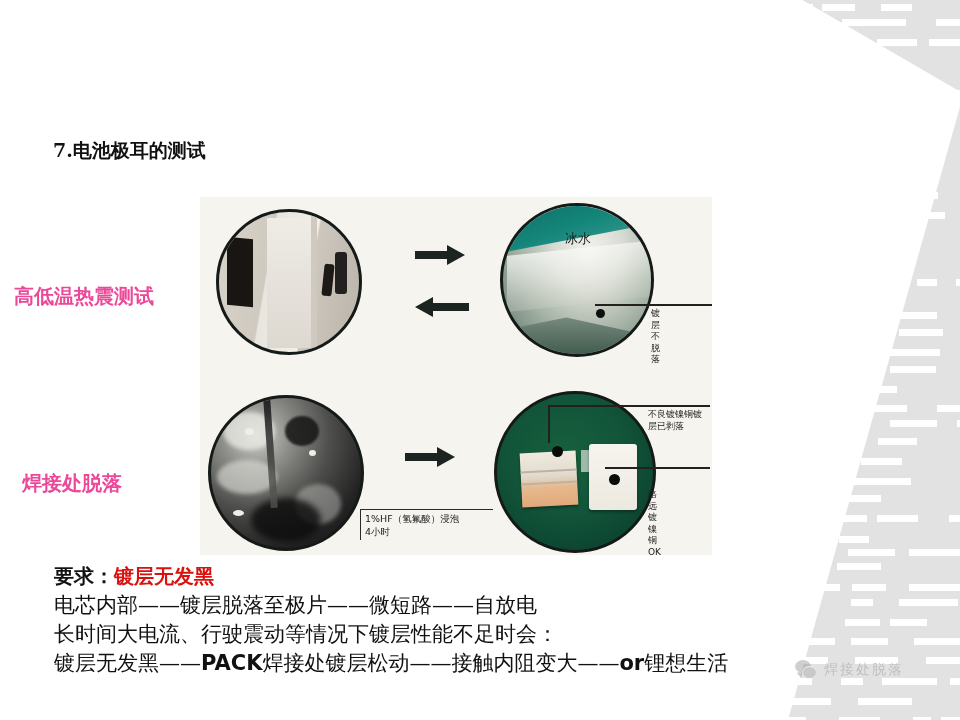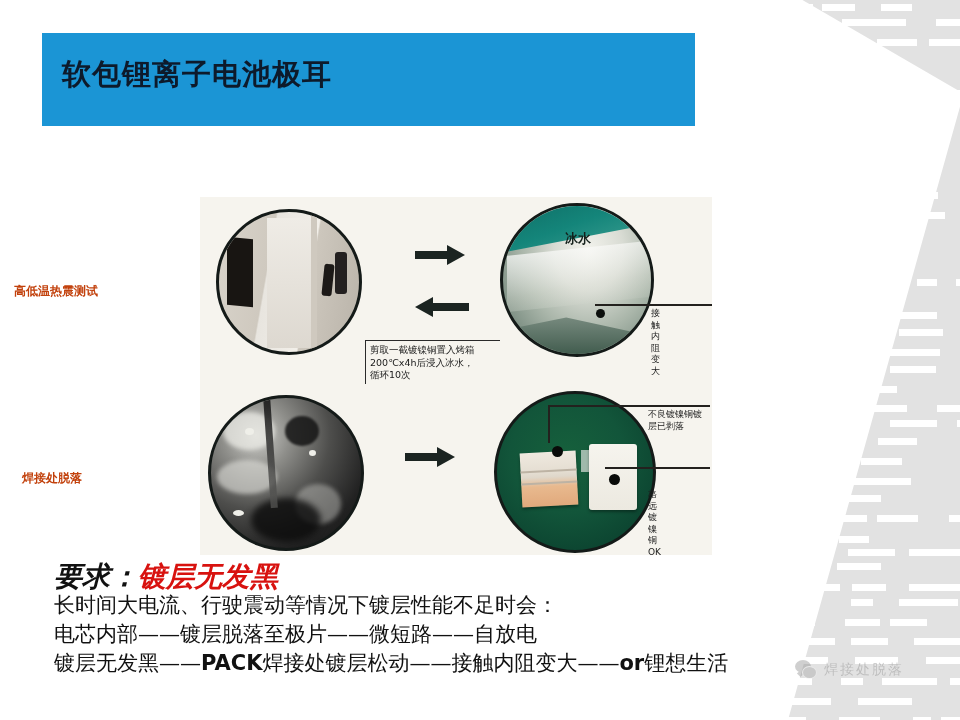--- a/index.html
+++ b/index.html
@@ -47,21 +47,21 @@
   .heading-line{
     font-family:"DejaVu Serif","Liberation Serif",serif;
     font-size:19px;font-weight:700;color:#111;
     line-height:29px;white-space:nowrap;
   }
 
   
   .row-label{
     position:absolute;
     font-family:"DejaVu Serif","Liberation Serif",serif;
-    font-size:12px;font-weight:700;color:#c2410c;white-space:nowrap;
+    font-size:20px;font-weight:700;color:#ec4899;white-space:nowrap;
   }
   .row-label.r1{left:14px;top:283px;}
   .row-label.r2{left:22px;top:470px;}
 
   
   .figure-panel{
     position:absolute;left:200px;top:197px;width:512px;height:358px;
     background:#f6f4ee;
   }
   .fig-row{position:absolute;left:0;width:512px;}
@@ -114,21 +114,21 @@
     clip-path:polygon(0 22%,100% 0,100% 78%,0 100%);
   }
   .ph-ice .bottomfold{
     position:absolute;left:-4px;bottom:-2px;width:160px;height:48px;
     background:linear-gradient(180deg,#84958a,#3f5a4c);
     clip-path:polygon(0 48%,42% 20%,100% 62%,100% 100%,0 100%);
   }
   .ph-ice .icewater-label{
     position:absolute;left:62px;top:24px;
     font-family:"DejaVu Sans","Liberation Sans",sans-serif;
-    font-size:13px;font-weight:700;color:#14201b;white-space:nowrap;
+    font-size:13px;font-weight:400;color:#14201b;white-space:nowrap;
   }
   .ph-ice .dot{
     position:absolute;left:93px;top:103px;width:9px;height:9px;border-radius:50%;
     background:#0c0f0d;
   }
 
   
   .arrow{position:absolute;}
   .arrow .shaft{position:absolute;background:#1b2421;}
   .arrow .head{position:absolute;width:0;height:0;}
@@ -209,21 +209,21 @@
   .ph-green .dot-b{
     position:absolute;left:112px;top:80px;width:11px;height:11px;border-radius:50%;background:#090b09;
   }
 
   
   .bottom-text{position:absolute;left:54px;top:562px;}
   .bt-line{
     font-family:"DejaVu Serif","Liberation Serif",serif;
     font-size:21px;color:#111;line-height:29px;white-space:nowrap;
   }
-  .bt-line.req{font-weight:700;font-size:28px;font-style:italic;}
+  .bt-line.req{font-weight:700;font-size:20px;}
   .req-red{color:#d8120f;font-weight:700;}
   .bold-seg{font-family:"DejaVu Sans","Liberation Sans",sans-serif;font-weight:700;}
 
   
   .wm{
     position:absolute;left:795px;top:660px;display:flex;align-items:center;gap:7px;
     opacity:.42;
   }
   .wm .wechat-icon{
     position:relative;width:22px;height:19px;flex:none;
@@ -366,25 +366,23 @@
         <i style="left: 180px; top: 678px; width: 63px;"></i>
         <i style="left: 6px; top: 698px; width: 55px;"></i>
         <i style="left: 88px; top: 698px; width: 54px;"></i>
         <i style="left: 6px; top: 717px; width: 30px;"></i>
         <i style="left: 69px; top: 717px; width: 41px;"></i>
         <i style="left: 143px; top: 717px; width: 18px;"></i>
         <i style="left: 171px; top: 717px; width: 52px;"></i>
       </div>
   </div>
 
-  <div class="title-banner">
-    <div class="title-text">软包锂离子电池极耳</div>
-  </div>
 
   <div class="heading-block">
+    <div class="heading-line">7.电池极耳的测试</div>
   </div>
 
   <div class="row-label r1">高低温热震测试</div>
   <div class="row-label r2">焊接处脱落</div>
 
   <div class="figure-panel">
 
     <div class="fig-row top">
 
       <div class="photo-circle ph-oven">
@@ -407,26 +405,23 @@
       <div class="photo-circle ph-ice">
         <div class="teal-top"></div>
         <div class="sheen"></div>
         <div class="bottomfold"></div>
         <div class="icewater-label">冰水</div>
         <div class="dot"></div>
       </div>
 
       <div class="callout" style="left:395px;top:107px;">
         <div class="leader" style="left:0;top:0;width:117px;"></div>
-        <div class="ctext" style="left:56px;top:4px;">接触内阻变大</div>
-      </div>
-
-      <div class="caption cap-top">剪取一截镀镍铜置入烤箱
-200℃x4h后浸入冰水，
-循环10次</div>
+        <div class="ctext" style="left:56px;top:4px;">镀层不脱落</div>
+      </div>
+
     </div>
 
     <div class="fig-row bottom">
 
       <div class="photo-circle ph-hf">
         <div class="blob b1"></div>
         <div class="blob b2"></div>
         <div class="blob b3"></div>
         <div class="blob b4"></div>
         <div class="blob b5"></div>
@@ -457,29 +452,31 @@
         <div class="leader" style="left:0;top:0;width:162px;"></div>
         <div class="ctext" style="left:100px;top:4px;width:66px;">不良镀镍铜镀
 层已剥落</div>
       </div>
 
       <div class="callout" style="left:405px;top:80px;">
         <div class="leader" style="left:0;top:0;width:105px;"></div>
         <div class="ctext" style="left:43px;top:22px;">格远镀镍铜OK</div>
       </div>
 
+      <div class="caption cap-bot">1%HF（氢氟酸）浸泡
+4小时</div>
     </div>
   </div>
 
   <div class="bottom-text">
     <div class="bt-line req">
       <span>要求：</span><span class="req-red">镀层无发黑</span>
     </div>
+    <div class="bt-line">电芯内部——镀层脱落至极片——微短路——自放电</div>
     <div class="bt-line">长时间大电流、行驶震动等情况下镀层性能不足时会：</div>
-    <div class="bt-line">电芯内部——镀层脱落至极片——微短路——自放电</div>
     <div class="bt-line">
       <span>镀层无发黑——</span><span class="bold-seg">PACK</span><span>焊接处镀层松动——接触内阻变大——</span><span class="bold-seg">or</span><span>锂想生活</span>
     </div>
   </div>
 
   <div class="wm">
     <div class="wechat-icon">
       <div class="big"></div>
         <div class="small"></div>
     </div>

